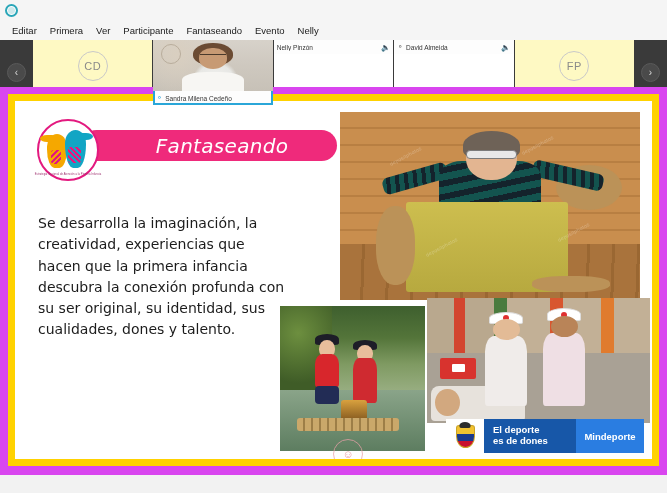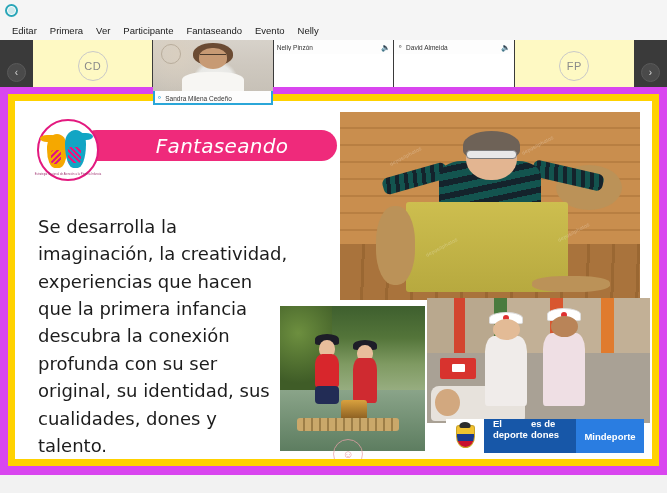--- a/index.html
+++ b/index.html
@@ -165,21 +165,21 @@
     background: #ef2a7b; border-radius: 16px; z-index: 1;
     display: flex; align-items: center; justify-content: center; padding-left: 26px;
   }
   .ribbon span {
     color: #ffffff; font-size: 20px; font-family: "DejaVu Sans", sans-serif;
     font-style: italic; letter-spacing: .3px;
   }
 
   .body-text {
     position: absolute; left: 23px; top: 112px; width: 250px;
-    font-size: 18px; line-height: 1.52; color: #1c1c1c;
+    font-size: 14px; line-height: 1.52; color: #1c1c1c;
     font-family: "DejaVu Sans", sans-serif;
   }
 
   
   .photo { position: absolute; overflow: hidden; }
   .ph-plane { left: 325px; top: 11px; width: 300px; height: 188px; }
   .plane-bg {
     position: absolute; inset: 0;
     background:
       repeating-linear-gradient(180deg, #c98e4e 0 15px, #b87f42 15px 17px),
@@ -311,21 +311,21 @@
   .shield-mark {
     width: 19px; height: 23px; background: linear-gradient(180deg,#f2c230 0 40%, #1b3a8f 40% 70%, #c8102e 70% 100%);
     border-radius: 3px 3px 50% 50%; border: 1px solid #c9a227; position: relative;
   }
   .shield-mark:before {
     content:""; position:absolute; left:50%; top:-4px; transform:translateX(-50%);
     width: 11px; height: 6px; background:#2c2c2c; border-radius:50% 50% 20% 20%;
   }
   .gov-slogan {
     flex: 0 0 92px; background: #1757a8; color: #fff;
-    display: flex; flex-direction: row; justify-content: center; padding-left: 9px;
+    display: flex; flex-direction: column; justify-content: center; padding-left: 9px;
     font-size: 9.5px; font-weight: bold; line-height: 1.15;
   }
   .gov-entity {
     flex: 1 1 auto; background: #2a7de1; color: #fff;
     display: flex; align-items: center; justify-content: center;
     font-size: 9.5px; font-weight: bold;
   }
   .stamp {
     position: absolute; left: 318px; top: 338px; width: 30px; height: 30px;
     border: 1.5px solid #e8a0a8; border-radius: 50%; color: #e07a86;

